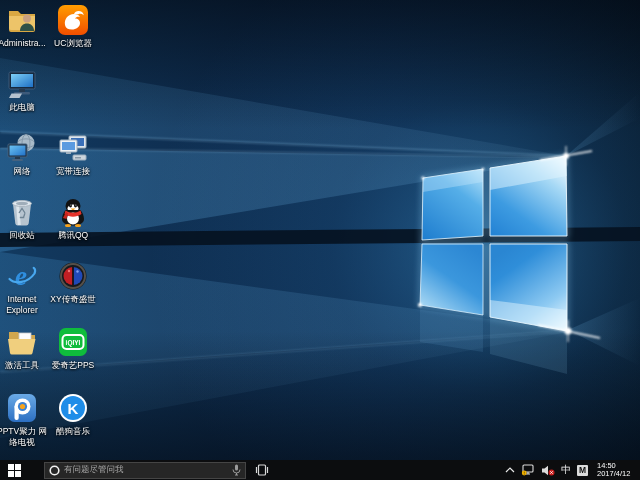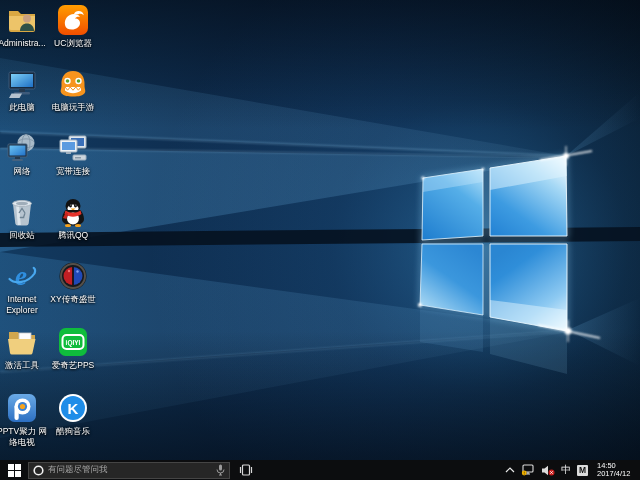--- a/index.html
+++ b/index.html
@@ -13,21 +13,21 @@
   .cell{position:absolute;width:52px;display:flex;flex-direction:column;align-items:center;cursor:default;}
   .ico{width:32px;height:32px;display:flex;align-items:center;justify-content:center;}
   .ico svg{width:32px;height:32px;display:block;}
   .lbl{margin-top:2px;font-size:8.5px;line-height:10.5px;color:#fff;text-align:center;
        text-shadow:0 1px 2px #000,0 0 3px rgba(0,0,0,.85);width:100%;}
   
   .taskbar{position:absolute;left:0;top:460px;width:640px;height:20px;background:#0c0d0f;
            display:flex;align-items:center;z-index:5;}
   .startbtn{width:28px;height:20px;display:flex;align-items:center;justify-content:center;
             background:transparent;border:0;padding:0;}
-  .searchbox{width:192px;height:15px;margin-left:0;background:#262626;border:1px solid #454545;
+  .searchbox{width:192px;height:15px;margin-left:16px;background:#262626;border:1px solid #454545;
              display:flex;align-items:center;padding:0 4px;box-sizing:content-box;}
   .searchtxt{flex:1;font-size:8.5px;color:#a6a6a6;margin-left:4px;white-space:nowrap;overflow:hidden;}
   .taskview{margin-left:9px;background:transparent;border:0;padding:0;height:20px;display:flex;align-items:center;}
   .spacer{flex:1;}
   .tray{display:flex;align-items:center;gap:6px;padding-right:3px;}
   .trayitem{display:flex;align-items:center;justify-content:center;}
   .ime-mode{font-size:10px;color:#f0f0f0;}
   .ime-box{width:11px;height:11px;background:#dcdcdc;color:#111;font-size:8.5px;font-weight:bold;
            display:flex;align-items:center;justify-content:center;border-radius:1px;}
   .clock{display:flex;flex-direction:column;justify-content:center;
@@ -258,34 +258,20 @@
                 </linearGradient>
               </defs>
             <rect x="1" y="1" width="30" height="30" rx="7" fill="url(#g-uc)"></rect>
             <path d="M8 21c-1-6 3-11 9-11 3 0 5 1 6 3-2-.5-4 0-5 1.5 3 0 5 2 5 4.5 0 4-4 6.5-8 6.5-4 0-6.5-1.5-7-4.5Z" fill="#fff"></path>
             <path d="M17 10c1-3 5-4 8-2 1 .8 1.6 2 1.6 3.2-1.5-1.4-3.5-1.7-5.3-.9Z" fill="#fff"></path>
           </svg>
           </div>
         <div class="lbl">UC浏览器</div>
       </div>
 
-      <div class="cell" style="left:47px;top:68px">
-        <div class="ico">
-          <svg viewBox="0 0 32 32">
-            <path d="M16 3c8 0 12 6 11.5 14-.2 3.5 1.5 5.5.5 7.5C26 28 22 28.5 16 28.5S6 28 4 24.5c-1-2 .7-4 .5-7.5C4 9 8 3 16 3Z" fill="#f7941d"></path>
-            <circle cx="10.5" cy="13" r="3.2" fill="#fff"></circle>
-              <circle cx="21.5" cy="13" r="3.2" fill="#fff"></circle>
-            <circle cx="10.5" cy="13" r="1.8" fill="#5aa02c"></circle>
-              <circle cx="21.5" cy="13" r="1.8" fill="#5aa02c"></circle>
-            <path d="M8 19h16v3.5c-5 3.5-11 3.5-16 0Z" fill="#fff"></path>
-            <path d="M8 19l2.6 3.2L13.2 19l2.8 3.2L18.8 19l2.6 3.2L24 19" stroke="#f7941d" fill="none"></path>
-          </svg>
-          </div>
-        <div class="lbl">电脑玩手游</div>
-      </div>
 
       <div class="cell" style="left:47px;top:132px">
         <div class="ico">
           <svg viewBox="0 0 32 32">
             <rect x="12" y="4" width="17" height="12" rx="1" fill="#dfe6ec" stroke="#9fb0bf"></rect>
             <rect x="14" y="6" width="13" height="8" fill="#3a6fb8"></rect>
             <rect x="3" y="8" width="17" height="12" rx="1" fill="#eef2f6" stroke="#9fb0bf"></rect>
             <rect x="5" y="10" width="13" height="8" fill="#5a9ae0"></rect>
             <rect x="9" y="20" width="5" height="2" fill="#9fb0bf"></rect>
             <rect x="16" y="23" width="13" height="5" rx="1" fill="#cdd6dd" stroke="#9fb0bf"></rect>

